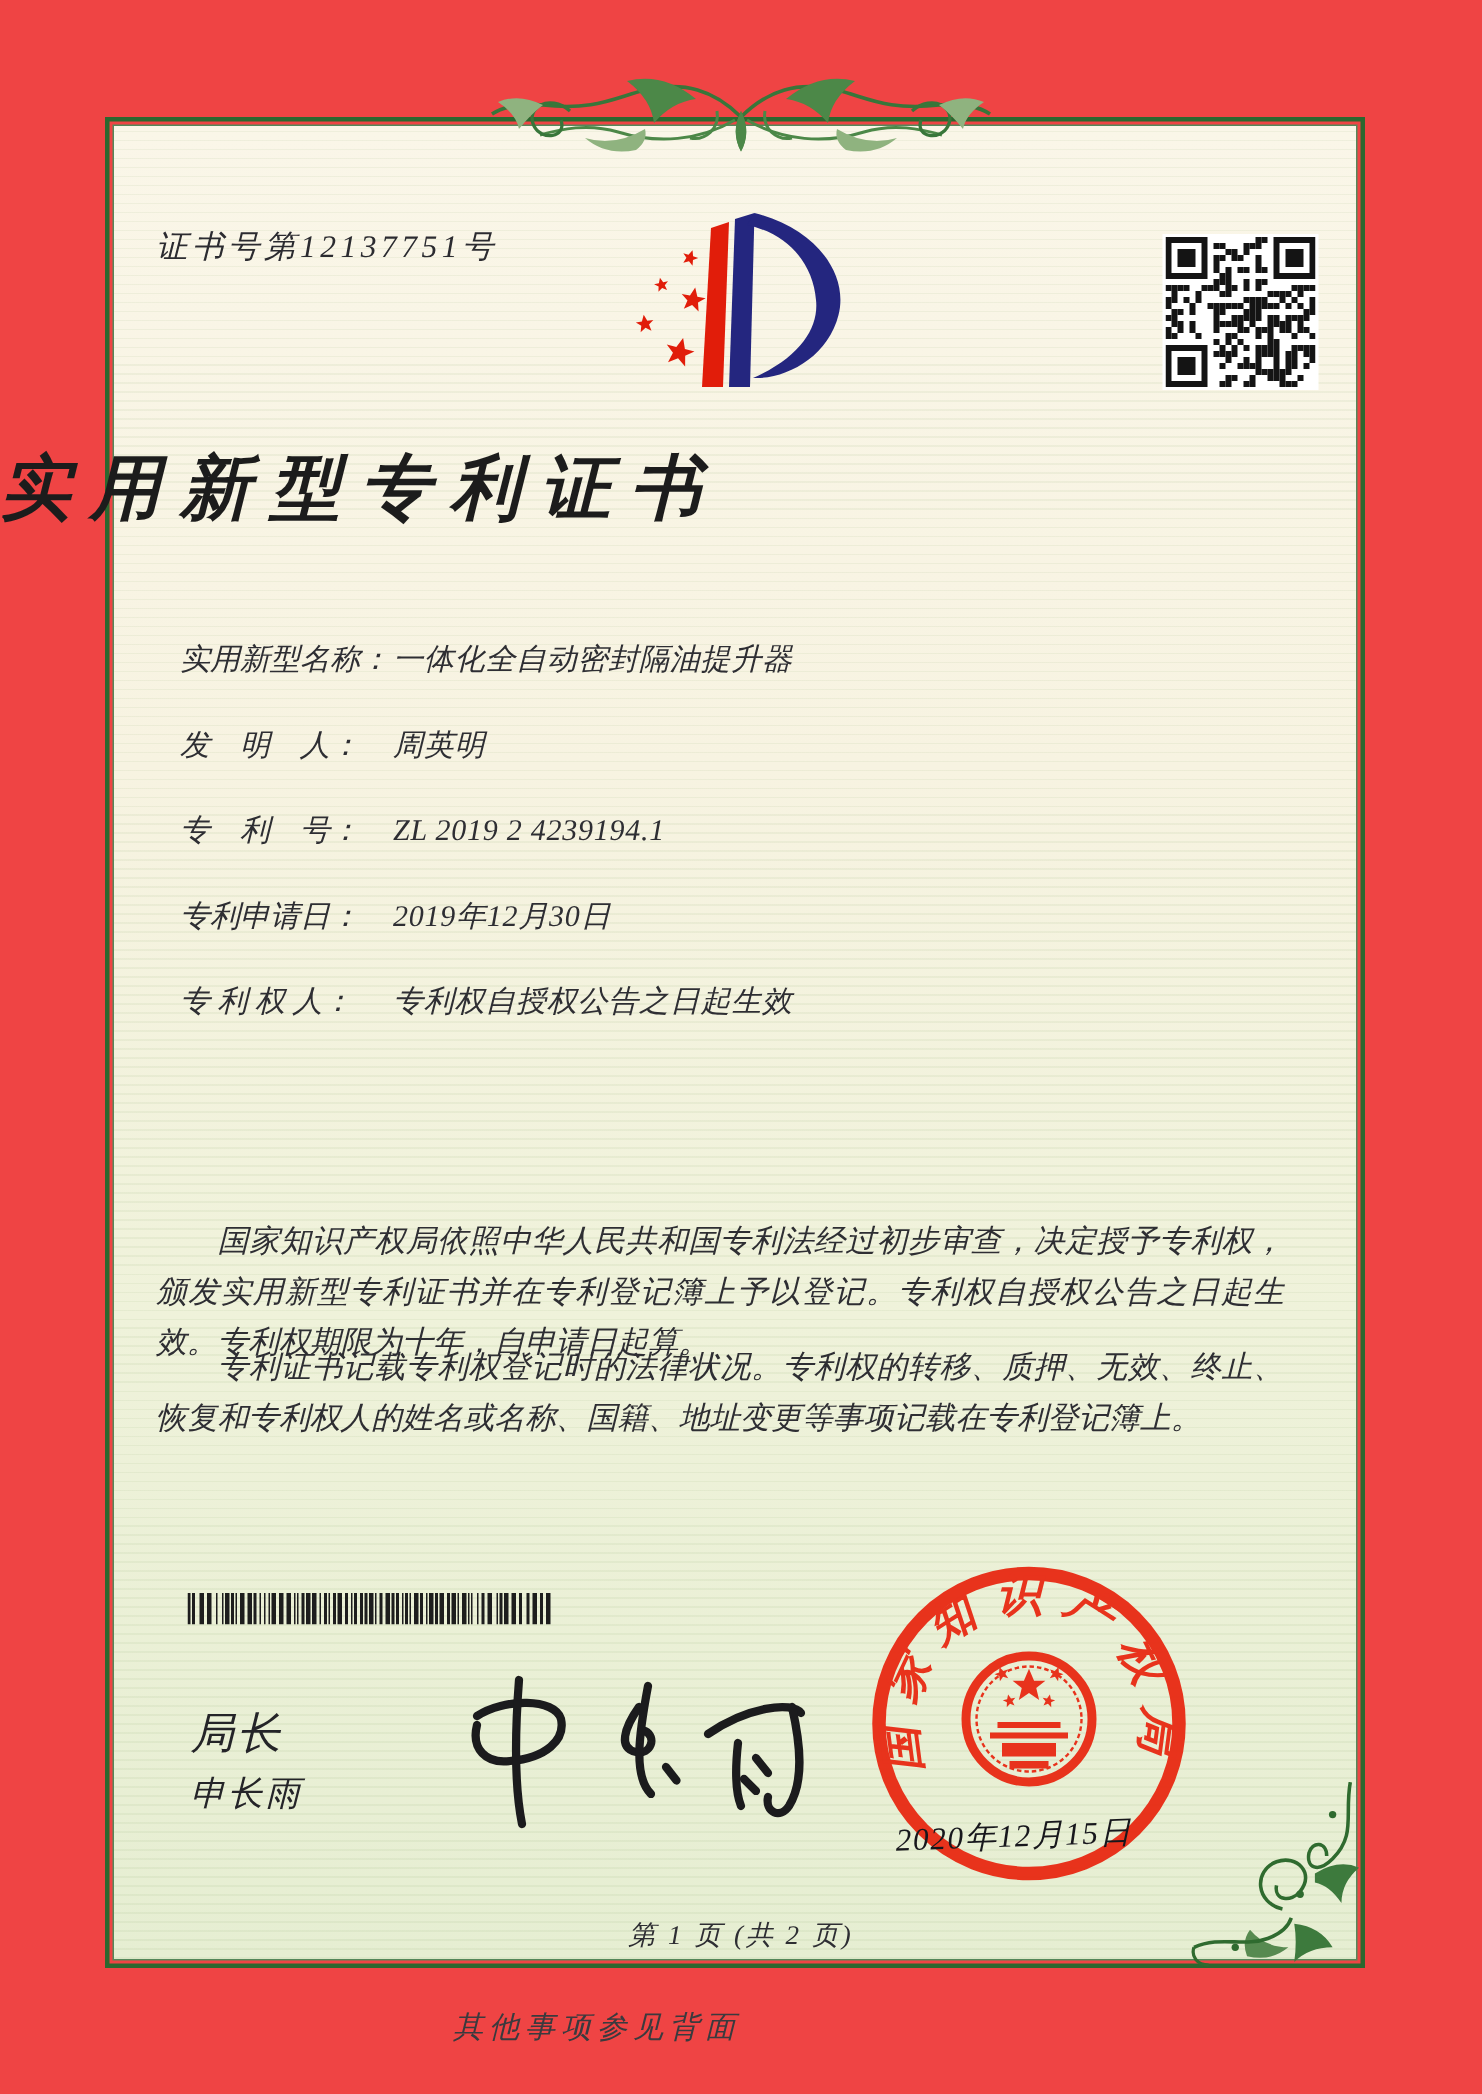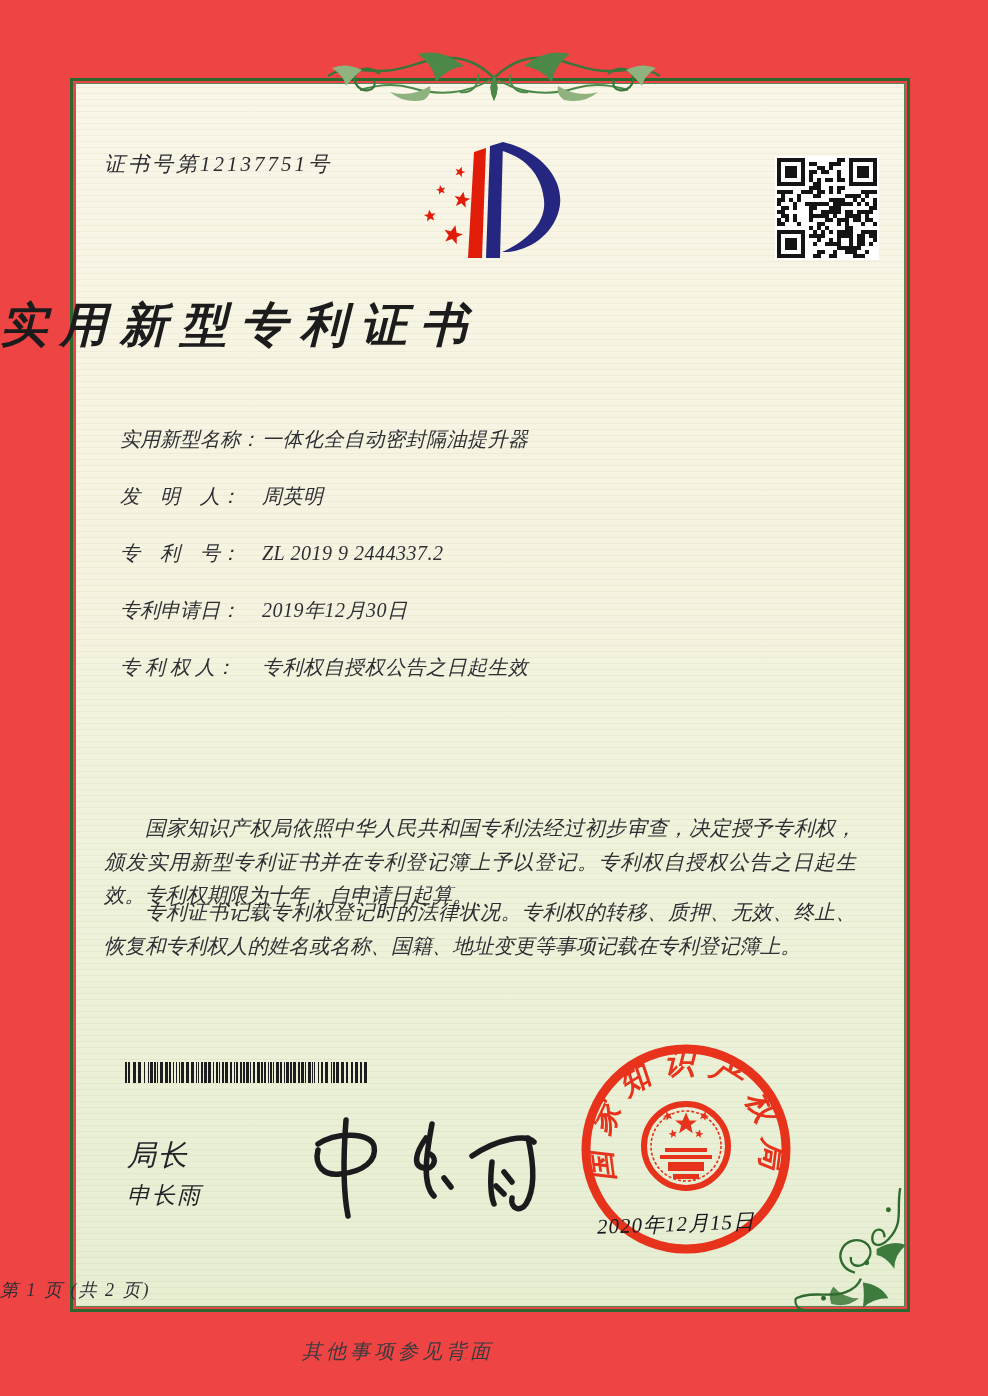--- a/index.html
+++ b/index.html
@@ -26,21 +26,21 @@
   .grant-right{position:absolute;left:273px;top:0;}
   
   .body-par{position:absolute;left:104px;width:752px;font-size:20.5px;line-height:33.5px;color:#2e2e33;text-align:justify;text-indent:2em;margin:0;}
   
   .barcode{position:absolute;left:125px;top:1062px;}
   .signer-title{position:absolute;left:127px;top:1136px;font-size:29px;color:#242428;letter-spacing:2px;}
   .signer-name{position:absolute;left:127px;top:1180px;font-size:23px;color:#242428;letter-spacing:2px;}
   .signature{position:absolute;left:284px;top:1116px;z-index:6;}
   .seal{position:absolute;left:581px;top:1044px;z-index:4;}
   .seal-date{position:absolute;left:597px;top:1210px;font-size:21px;color:#17171c;letter-spacing:1px;transform:rotate(-2deg);z-index:7;white-space:nowrap;}
-  .page-num{position:absolute;left:0;top:1278px;width:988px;font-size:18px;letter-spacing:2px;color:#2e2e33;}
+  .page-num{position:absolute;left:0;top:1278px;width:988px;text-align:center;font-size:18px;letter-spacing:2px;color:#2e2e33;}
   .back-note{position:absolute;left:0;top:1338px;width:796px;text-align:center;font-size:20px;letter-spacing:4px;color:#3a3a3e;}
 </style>
 </head>
 <body>
 
 <div class="page">
 
   <div class="frame">
     <div class="frame-inner"></div>
   </div>
@@ -311,21 +311,21 @@
 
   <div class="title">实用新型专利证书</div>
 
   <div class="field-row" style="top:426px">
     <span class="field-label">实用新型名称：</span><span class="field-value">一体化全自动密封隔油提升器</span>
   </div>
   <div class="field-row" style="top:483px">
     <span class="field-label">发　明　人：</span><span class="field-value">周英明</span>
   </div>
   <div class="field-row" style="top:540px">
-    <span class="field-label">专　利　号：</span><span class="field-value">ZL 2019 9 2444337.2</span>
+    <span class="field-label">专　利　号：</span><span class="field-value">ZL 2019 2 4239194.1</span>
   </div>
   <div class="field-row" style="top:597px">
     <span class="field-label">专利申请日：</span><span class="field-value">2019年12月30日</span>
   </div>
   <div class="field-row" style="top:654px">
     <span class="field-label">专 利 权 人：</span><span class="field-value">专利权自授权公告之日起生效</span>
   </div>
 
   <p class="body-par" style="top:812px">国家知识产权局依照中华人民共和国专利法经过初步审查，决定授予专利权，颁发实用新型专利证书并在专利登记簿上予以登记。专利权自授权公告之日起生效。专利权期限为十年，自申请日起算。</p>
   <p class="body-par" style="top:896px">专利证书记载专利权登记时的法律状况。专利权的转移、质押、无效、终止、恢复和专利权人的姓名或名称、国籍、地址变更等事项记载在专利登记簿上。</p>

